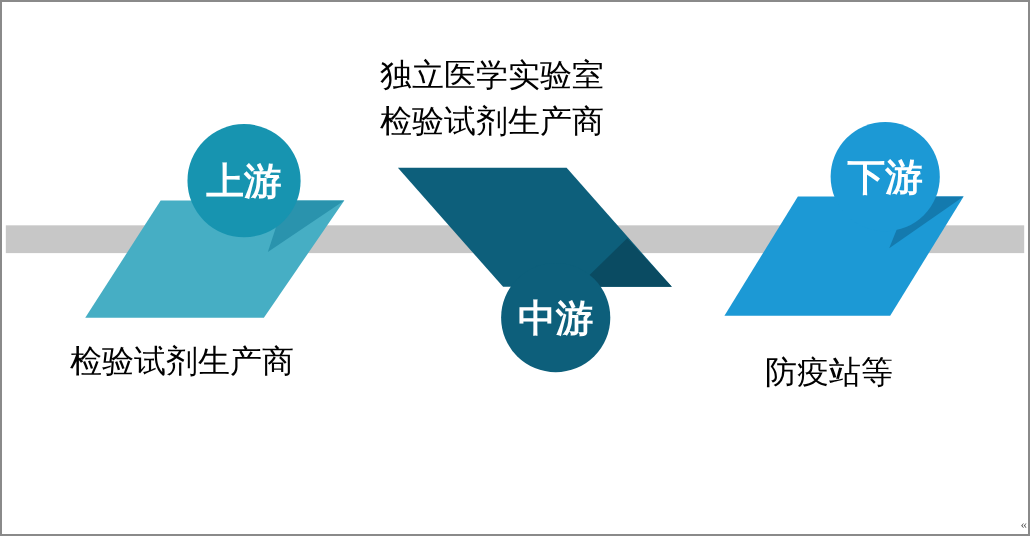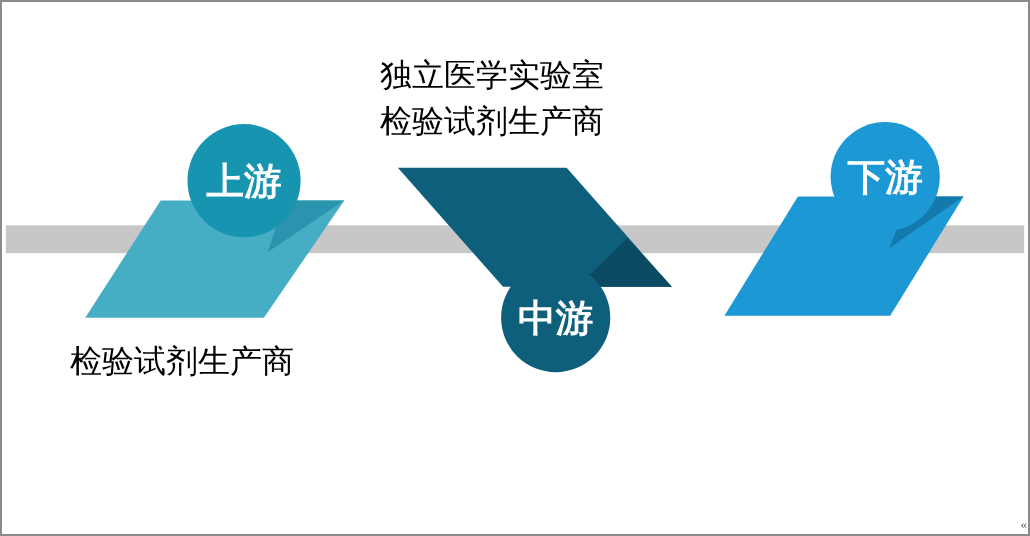--- a/index.html
+++ b/index.html
@@ -93,17 +93,18 @@
   <div class="label-block top-text">
     <div>独立医学实验室</div>
     <div>检验试剂生产商</div>
   </div>
 
   <div class="label-block left-text">
     <div>检验试剂生产商</div>
   </div>
 
   <div class="label-block right-text">
+    <div>防疫站等</div>
   </div>
 
   <div class="corner-mark">«</div>
 
 </div>
 
 </body></html>

